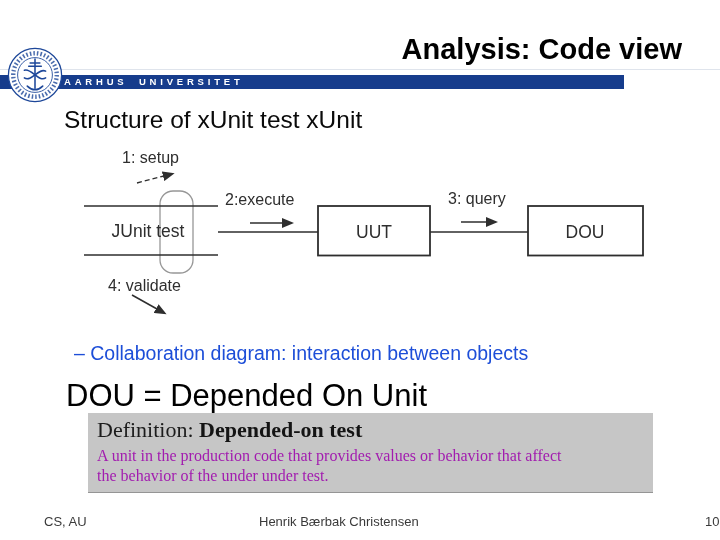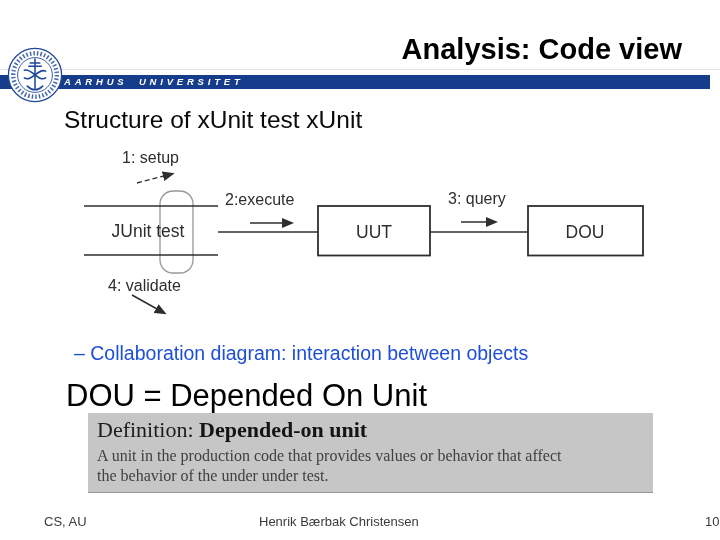--- a/index.html
+++ b/index.html
@@ -7,22 +7,22 @@
     --defbox_bg:#c6c6c6; --footer_gray:#3a3a3a;
   }
   html,body{margin:0;padding:0;}
   body{width:720px;height:540px;background:#fff;overflow:hidden;
        font-family:"Liberation Sans", sans-serif;}
   .slide{position:relative;width:720px;height:540px;background:#fff;}
 
   .title{position:absolute;top:33px;right:38px;font-size:29px;font-weight:bold;
          color:#000;white-space:nowrap;}
   .header-rule{position:absolute;top:69px;left:0;width:720px;height:1px;background:#dfe4ec;}
-  .blue-bar{position:absolute;top:75px;left:0;width:710px;height:14px;
-            background:var(--brand_blue);font-style:italic;}
+  .blue-bar{position:absolute;top:75px;left:0;width:624px;height:14px;
+            background:var(--brand_blue);}
   .wordmark{position:absolute;left:64px;top:0;line-height:14px;color:#fff;
             font-size:9.5px;font-weight:bold;letter-spacing:3.8px;word-spacing:5px;
             white-space:nowrap;}
   .seal{position:absolute;left:6px;top:46px;}
 
   .heading{position:absolute;left:64px;top:106px;font-size:24.5px;color:#0a0a0a;}
 
   .diagram{position:absolute;left:80px;top:145px;}
   .diagram text{fill:var(--ink);font-family:"Liberation Sans",sans-serif;font-size:16px;}
   .diagram text.node{font-size:17.5px;}
@@ -33,21 +33,21 @@
   .ddash{stroke:var(--ink);stroke-width:1.3;fill:none;stroke-dasharray:5 3;}
 
   .bullet{position:absolute;left:74px;top:342px;font-size:19.5px;color:#1d4ed8;}
   .dou{position:absolute;left:66px;top:378px;font-size:31px;color:#000;}
 
   .defbox{position:absolute;left:88px;top:413px;width:565px;height:80px;
           background:var(--defbox_bg);border-bottom:1px solid #959595;
           font-family:"Liberation Serif", serif;box-sizing:border-box;}
   .deftitle{padding:4px 0 0 9px;font-size:22px;color:#1c1c1c;}
   .deftitle .term{font-weight:bold;color:#141414;}
-  .defbody{padding:3px 8px 0 9px;font-size:16px;line-height:20px;color:#404040;}
+  .defbody{padding:3px 8px 0 9px;font-size:16px;line-height:20px;color:#a21caf;}
 
   .footer{position:absolute;top:514px;font-size:13px;color:var(--footer_gray);}
   .f-left{left:44px;} .f-center{left:259px;} .f-page{left:657px;margin-left:48px;}
 </style>
 </head>
 <body>
 
 <div class="slide">
 
   <div class="title">Analysis: Code view</div>
@@ -106,21 +106,21 @@
 
     <text x="28" y="146">4: validate</text>
     <line class="darrow" x1="52" y1="150" x2="77" y2="164" marker-end="url(#ah)"></line>
   </svg>
 
   <div class="bullet">– Collaboration diagram: interaction between objects</div>
 
   <div class="dou">DOU = Depended On Unit</div>
 
   <div class="defbox">
-    <div class="deftitle"><span>Definition:</span> <span class="term">Depended-on unit</span></div>
+    <div class="deftitle"><span>Definition:</span> <span class="term">Depended-on test</span></div>
     <div class="defbody">
       <div>A unit in the production code that provides values or behavior that affect</div>
       <div>the behavior of the under under test.</div>
     </div>
   </div>
 
   <div class="footer f-left">CS, AU</div>
   <div class="footer f-center">Henrik Bærbak Christensen</div>
   <div class="footer f-page">10</div>
 

